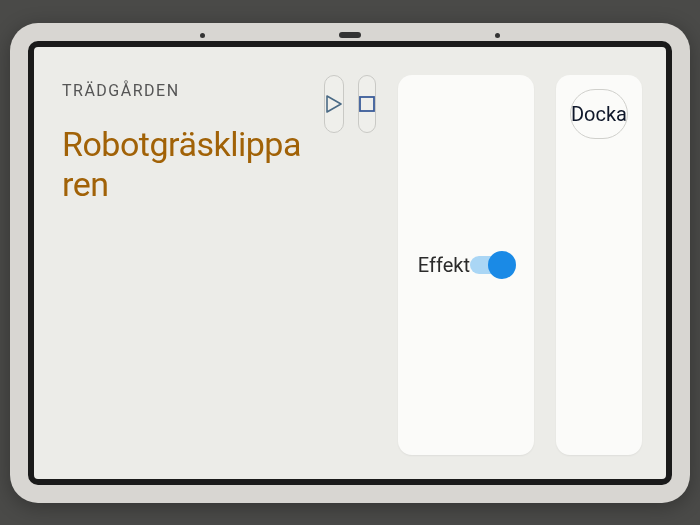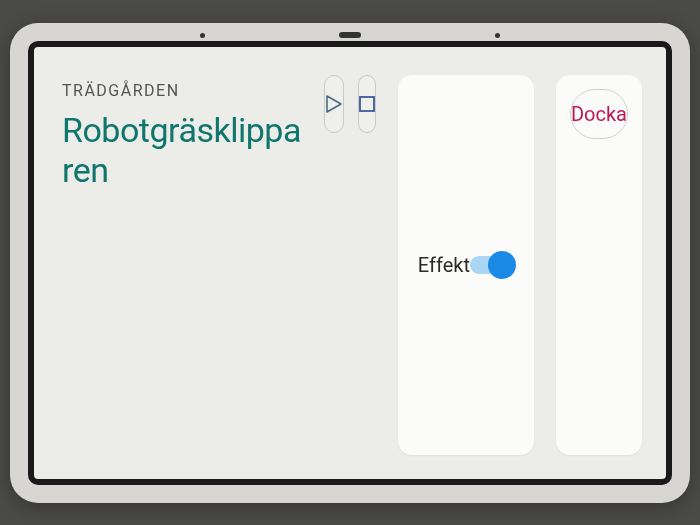--- a/index.html
+++ b/index.html
@@ -52,26 +52,26 @@
     }
     .left-col {
       width: 44%;
       padding-top: 6px;
     }
     .room-label {
       font-size: 16px;
       letter-spacing: 1.5px;
       color: #555;
       text-transform: uppercase;
-      margin-bottom: 10px;
+      margin-bottom: 24px;
     }
     .device-title {
       font-size: 34px;
       font-weight: 400;
-      color: #0f766e;
+      color: #a16207;
       line-height: 1.18;
       word-break: break-all;
       letter-spacing: -0.5px;
     }
     .right-col {
       width: 56%;
       display: flex;
       flex-direction: row;
       gap: 22px;
     }
@@ -126,21 +126,21 @@
     .dock-card {
       padding: 14px;
     }
     .dock-btn {
       width: 100%;
       height: 50px;
       border: 1.5px solid #d0d0cc;
       background: transparent;
       border-radius: 26px;
       font-size: 20px;
-      color: #be185d;
+      color: #0f172a;
       display: flex;
       align-items: center;
       justify-content: center;
       cursor: pointer;
       text-align: center;
     }
     svg { display: block; }
   </style>
 </head>
 <body>

